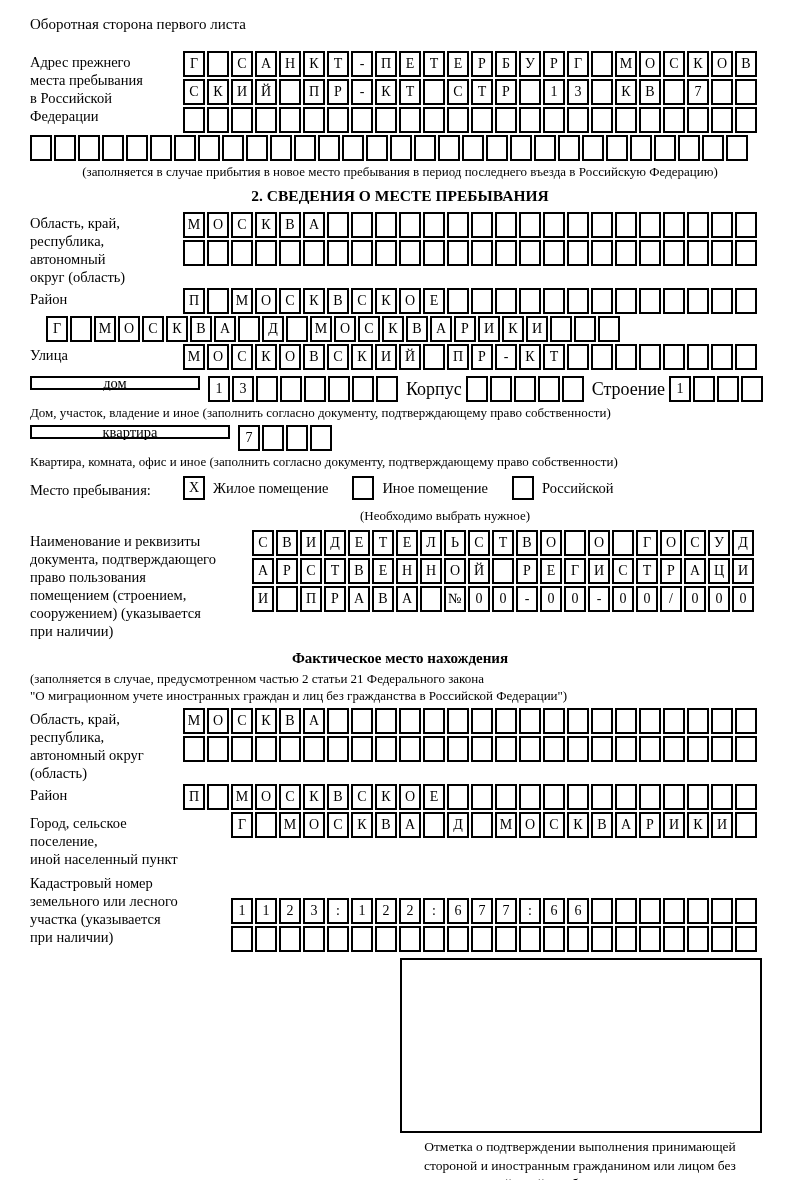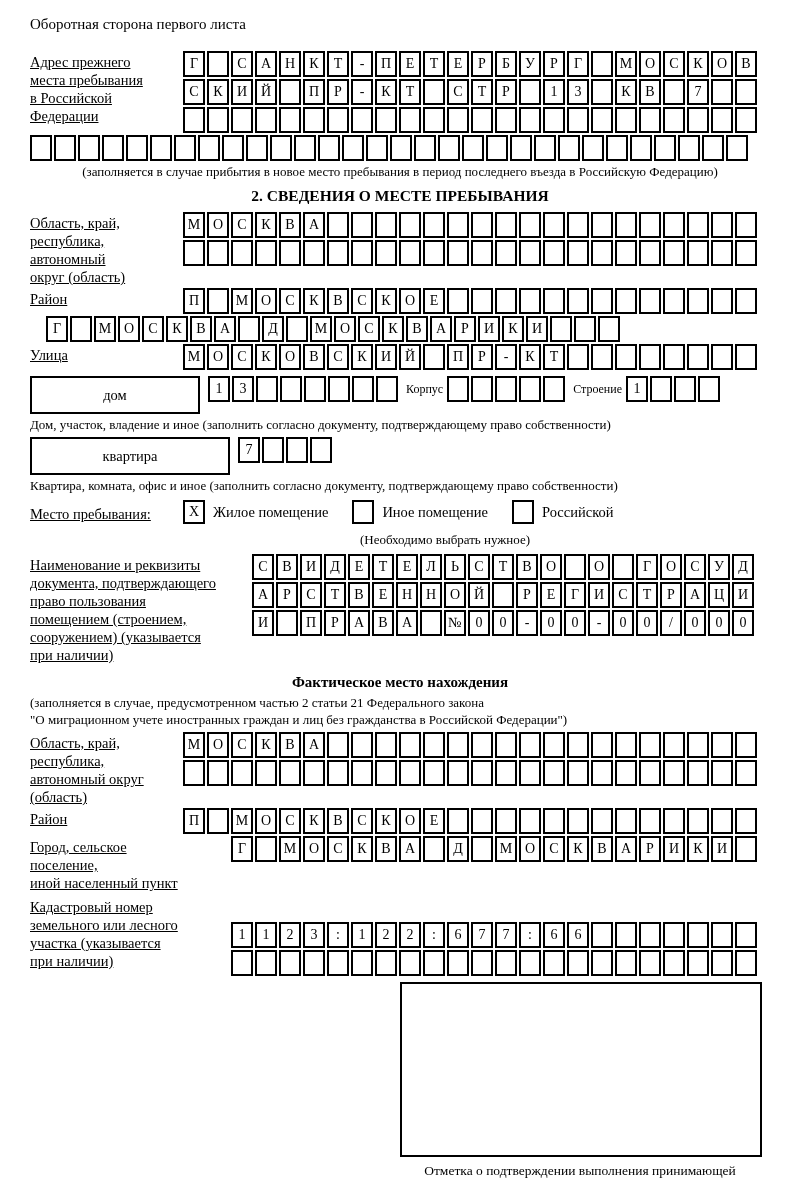--- a/index.html
+++ b/index.html
@@ -4,33 +4,33 @@
 <style>
   html,body{margin:0;padding:0;background:#fff;}
   .page{
     width:800px;min-height:1180px;box-sizing:border-box;
     padding:16px 30px 0 30px;
     font-family:"Liberation Serif","DejaVu Serif",serif;
     color:#000;font-size:15px;position:relative;
   }
   .side-note{padding-right:28px;font-size:15px;}
   .block{display:flex;align-items:flex-start;}
-  .label-col{width:153px;flex:none;font-size:14.5px;line-height:18px;white-space:pre-line;padding-top:2px;text-decoration:underline;}
+  .label-col{width:153px;flex:none;font-size:14.5px;line-height:18px;white-space:pre-line;padding-top:2px;}
   .label-wide{width:222px;}
   .rows{display:flex;flex-direction:column;gap:2px;}
   .cells{display:flex;gap:2px;}
   .cell{
     flex:none;width:22px;height:26px;box-sizing:border-box;
     border:2px solid #000;display:flex;align-items:center;justify-content:center;
     font-size:14px;line-height:1;background:#fff;
   }
   .form-row{display:flex;align-items:flex-start;margin-top:2px;}
-  .wide-box{flex:none;height:38px;box-sizing:border-box;border:2px solid #000;
+  .wide-box{flex:none;height:14px;box-sizing:border-box;border:2px solid #000;
     display:flex;align-items:center;justify-content:center;font-size:14.5px;background:#fff;}
-  .inline-lbl{font-size:12px;line-height:26px;white-space:nowrap;}
+  .inline-lbl{font-size:18px;line-height:26px;white-space:nowrap;}
   .cbox{flex:none;width:22px;height:24px;box-sizing:border-box;border:2px solid #000;
     display:inline-flex;align-items:center;justify-content:center;font-size:14px;}
   .opt-label{font-size:14.5px;line-height:24px;margin-left:8px;white-space:nowrap;}
   .cap{font-size:13px;text-align:center;margin-top:3px;}
   .cap-left{font-size:13px;text-align:left;margin-top:3px;}
   .h-bold{font-weight:bold;text-align:center;font-size:15.5px;}
   .note-center{font-size:13px;text-align:center;padding-left:90px;margin-top:6px;}
   .ind16{margin-left:16px;}
   .ind48{margin-left:48px;}
   .mt4{margin-top:4px;}

